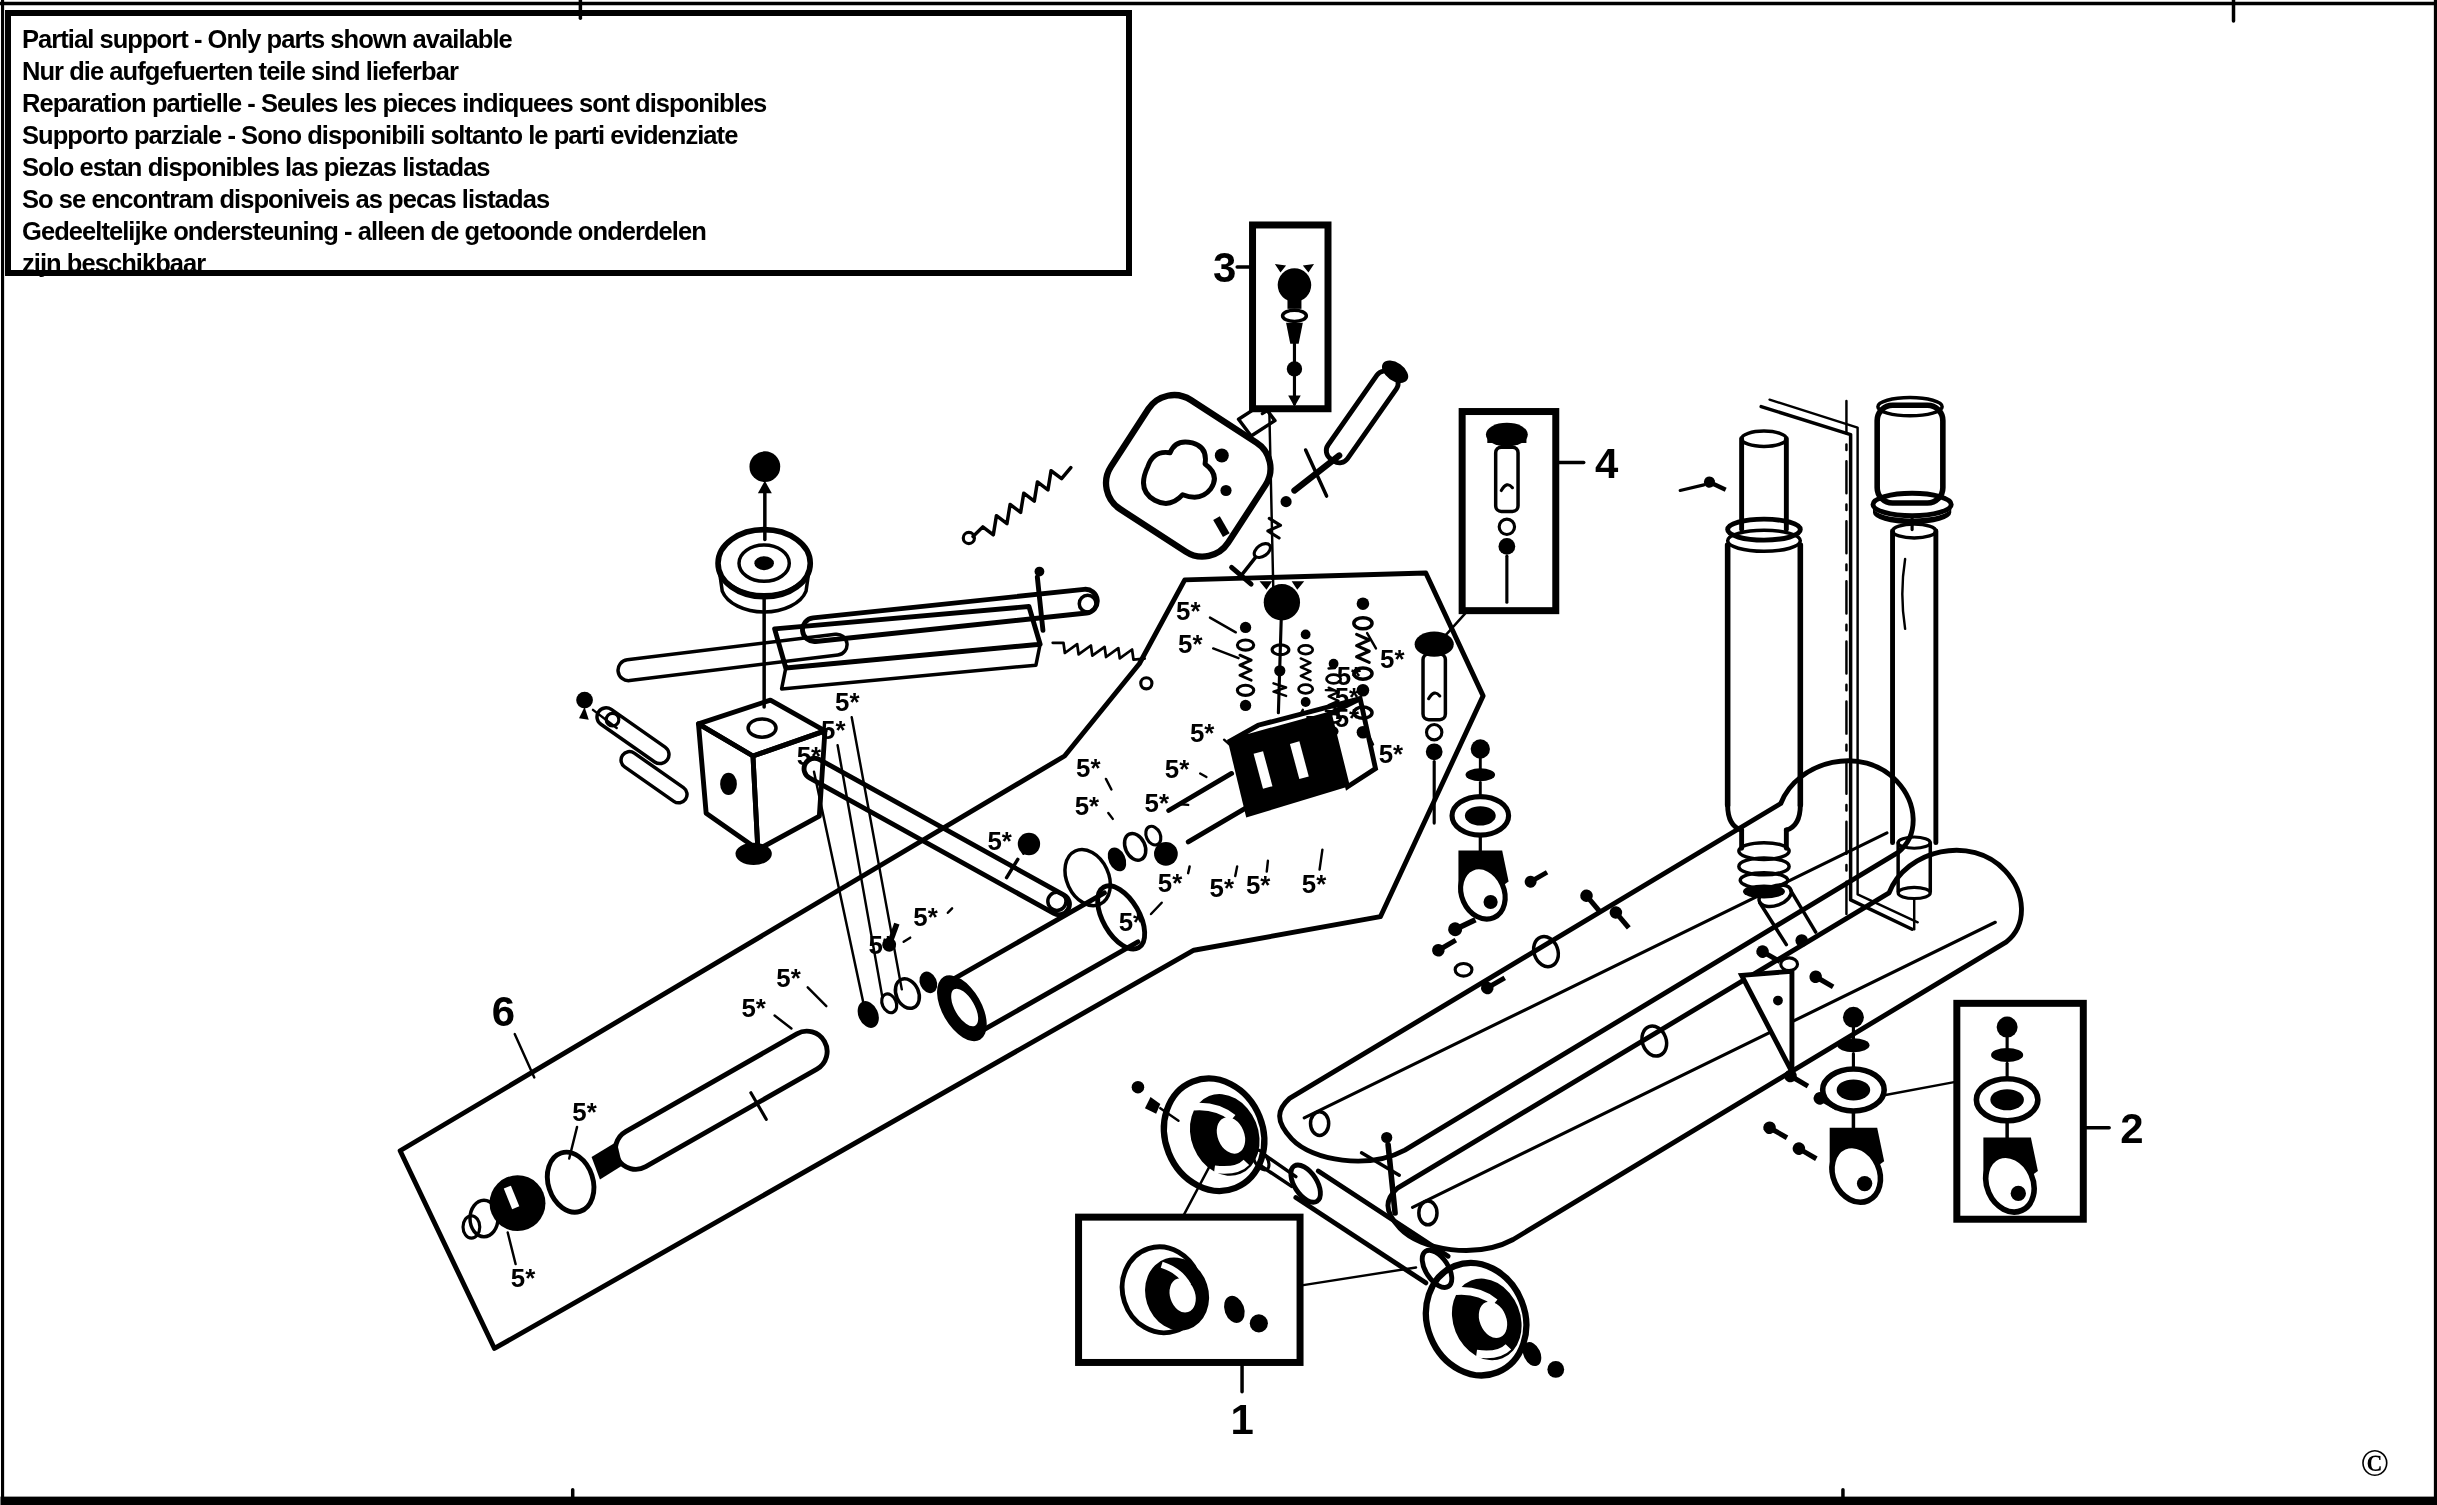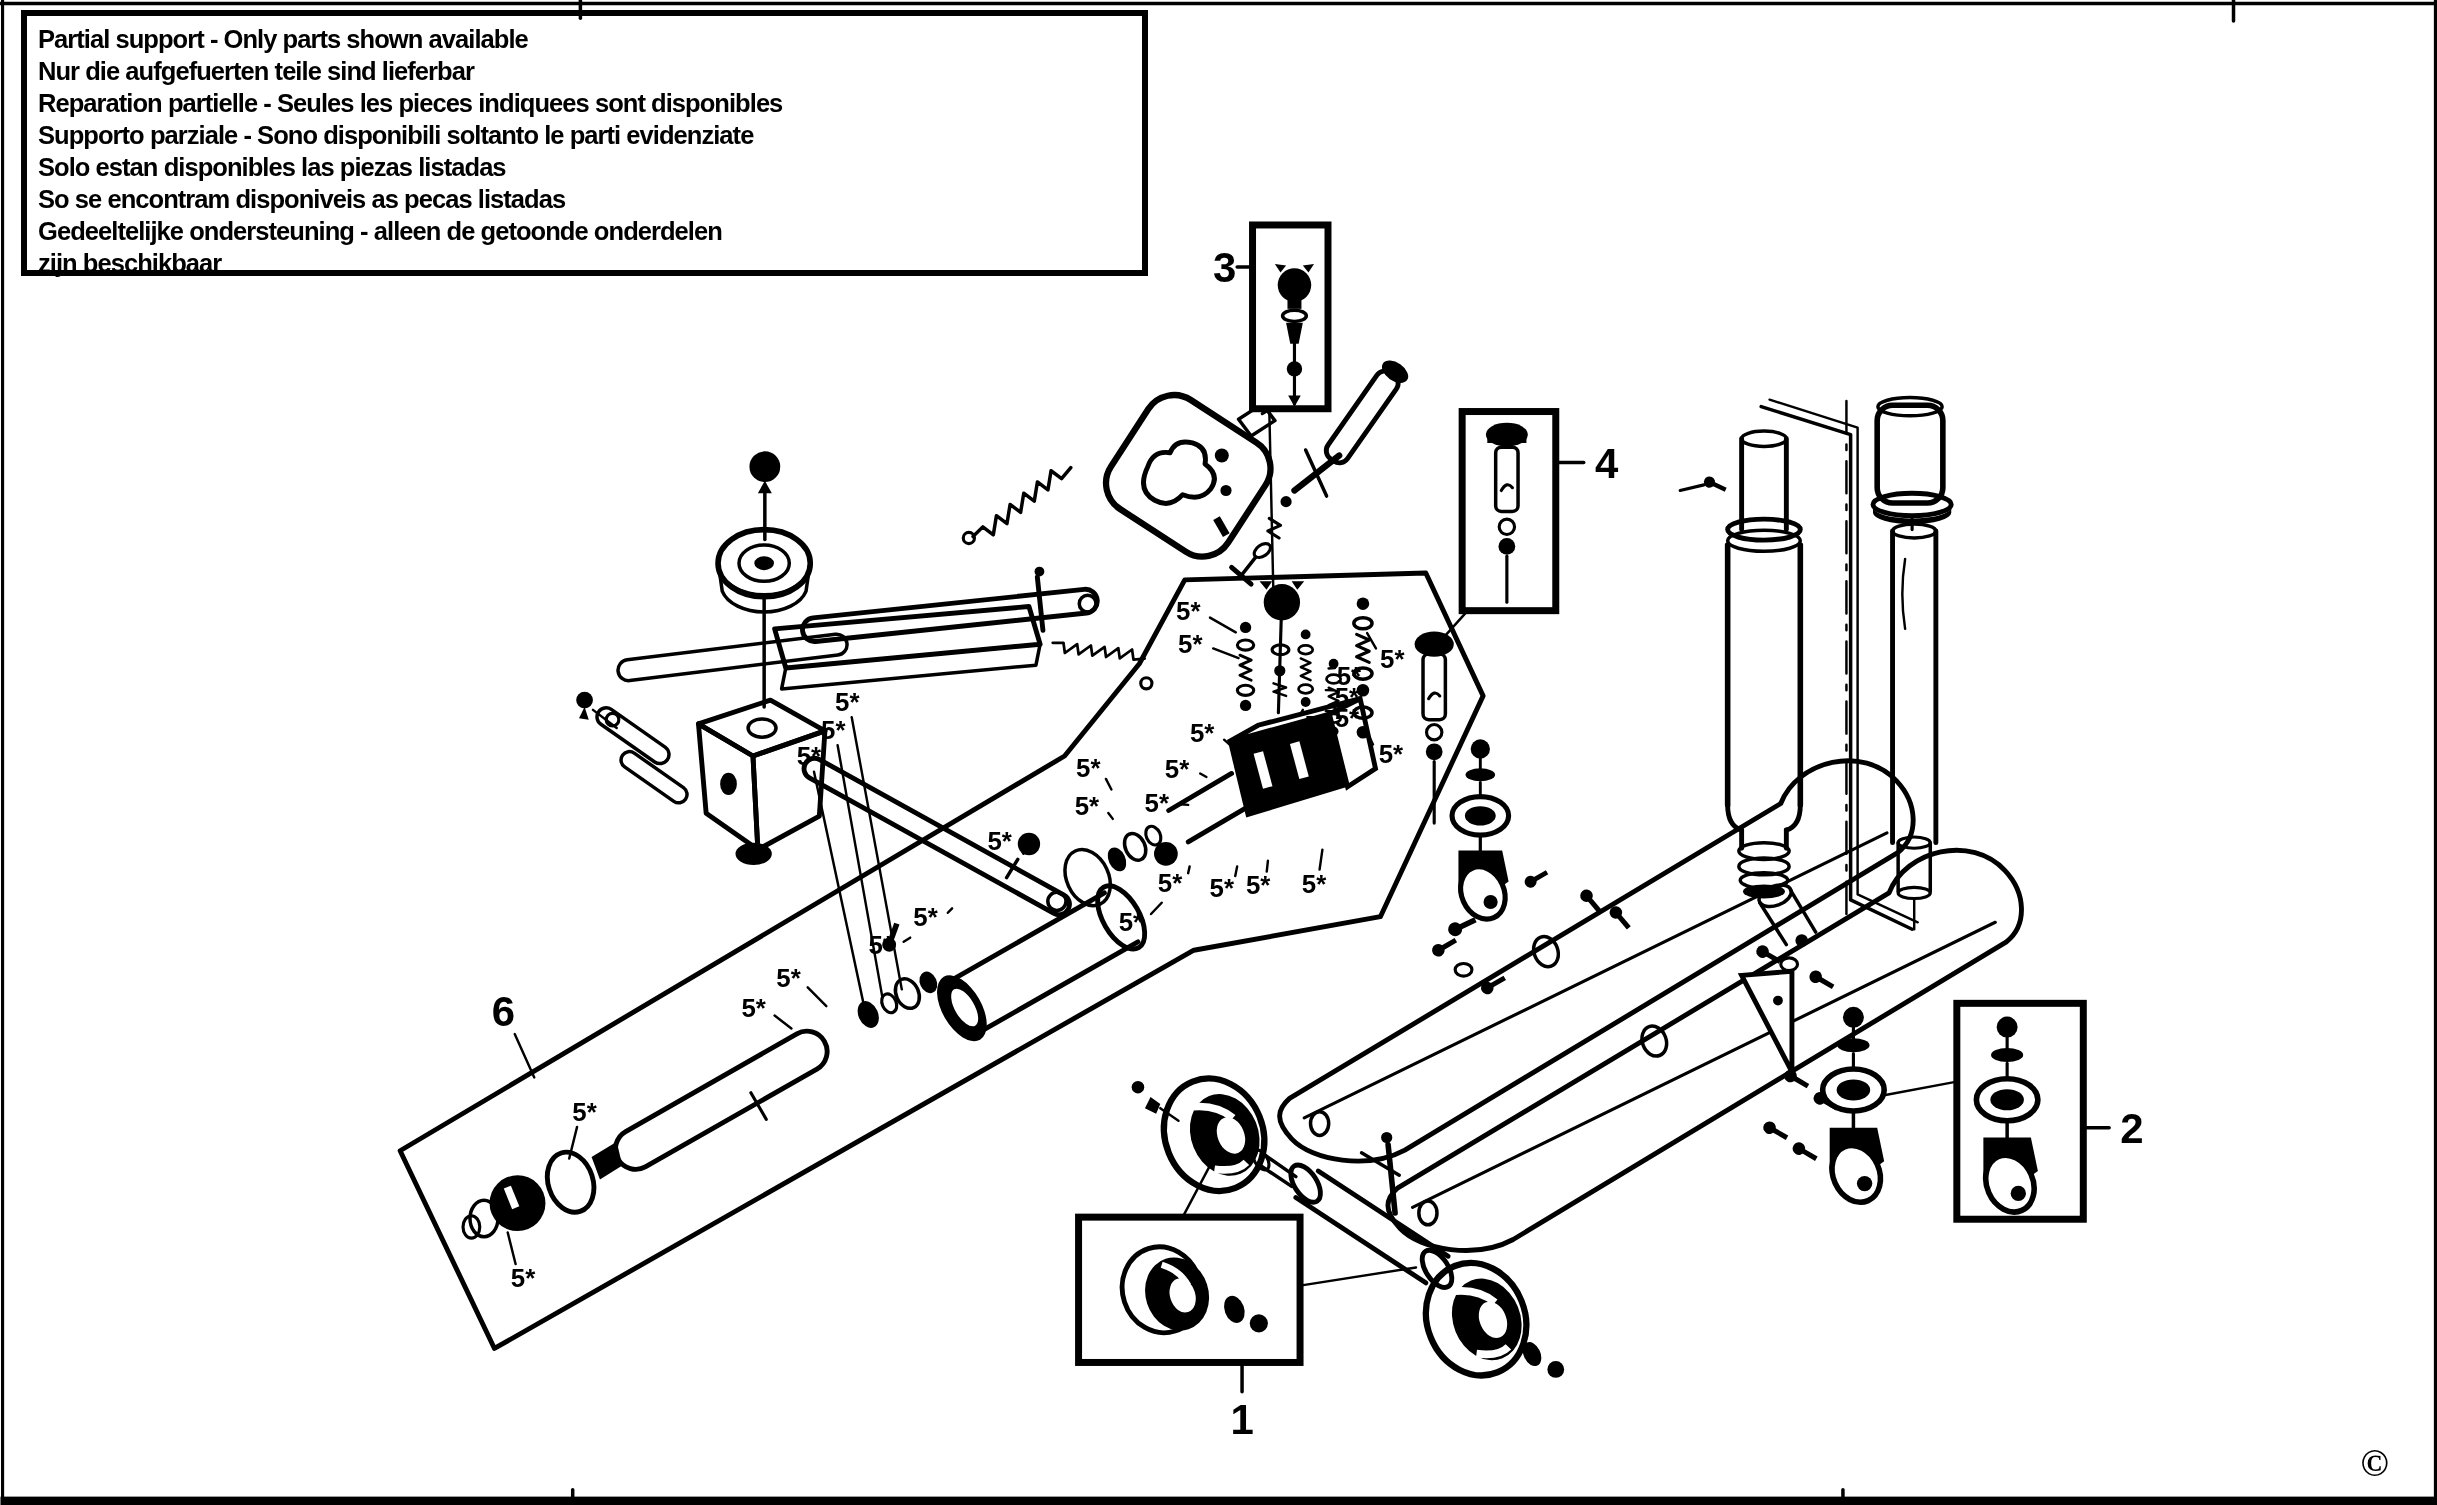--- a/index.html
+++ b/index.html
@@ -1,20 +1,20 @@
 <!DOCTYPE html>
 <html style="font-size:11.2px"><head>
 <meta charset="utf-8">
 <style>
   html,body{margin:0;padding:0;background:#fff;}
   .page{position:relative;width:2438px;height:1505px;background:#fff;overflow:hidden;
         font-family:"Liberation Sans",sans-serif;color:#000;}
   .page svg{position:absolute;left:0;top:0;}
   
-  .notice{position:absolute;left:21px;top:9.8px;width:1127px;height:266px;
+  .notice{position:absolute;left:5px;top:9.8px;width:1127px;height:266px;
           border:6.3px solid #000;background:#fff;padding:7px 0 0 11.2px;box-sizing:border-box;}
   .notice div{font-weight:700;font-size:26.6px;line-height:32px;letter-spacing:-1px;
               transform:scaleX(.96);transform-origin:left center;white-space:nowrap;}
   
   .ln{fill:none;stroke:#000;stroke-width:6;stroke-linecap:round;stroke-linejoin:round;}
   .w3{stroke-width:3.5}.w4{stroke-width:4.5}.w5{stroke-width:5}.w7{stroke-width:7}
   .w8{stroke-width:8}.w9{stroke-width:9}
   .fill{fill:#000;stroke:none;}
   .wfill{fill:#fff;stroke:#000;}
   .callout{font:700 60px "Liberation Sans",sans-serif;fill:#000;}

